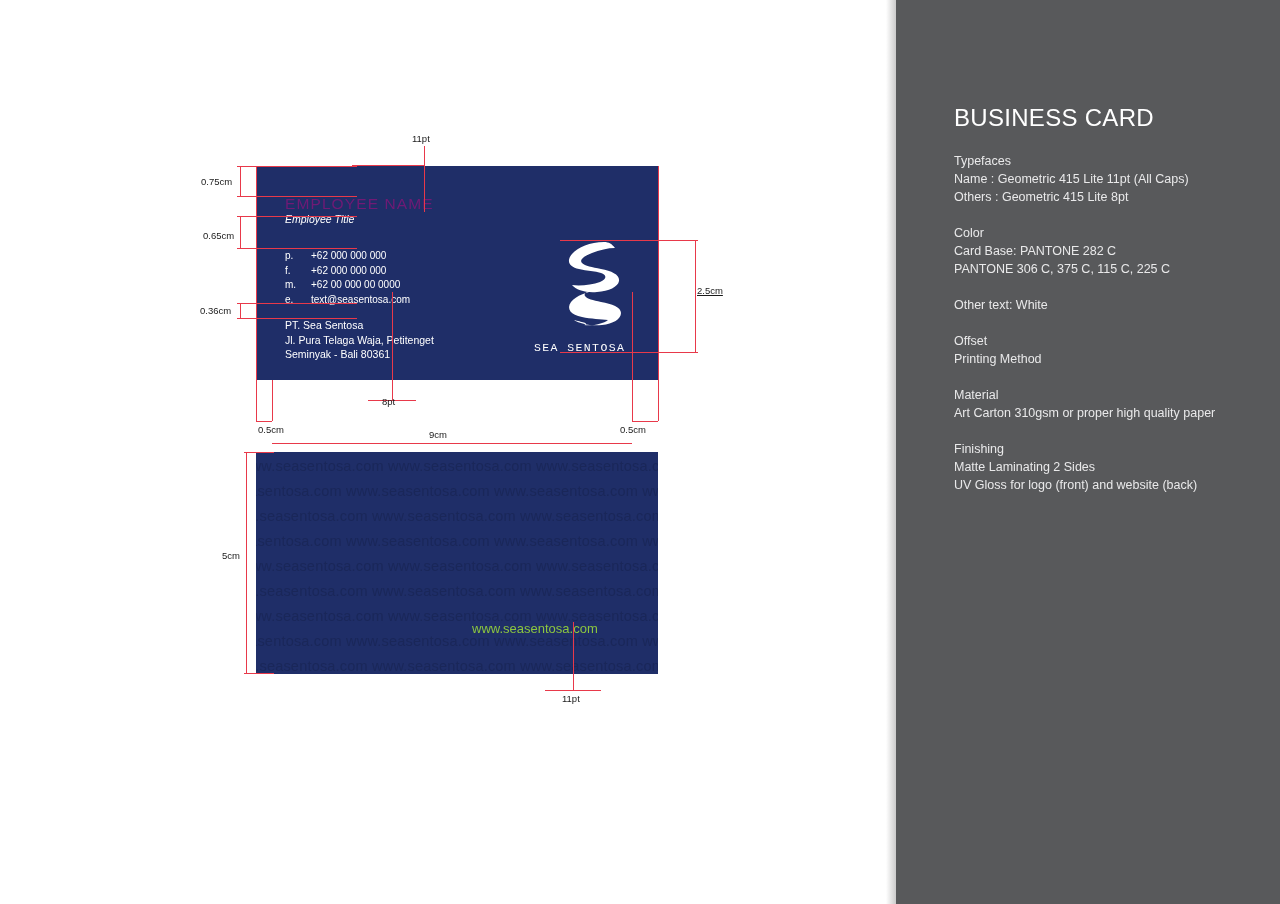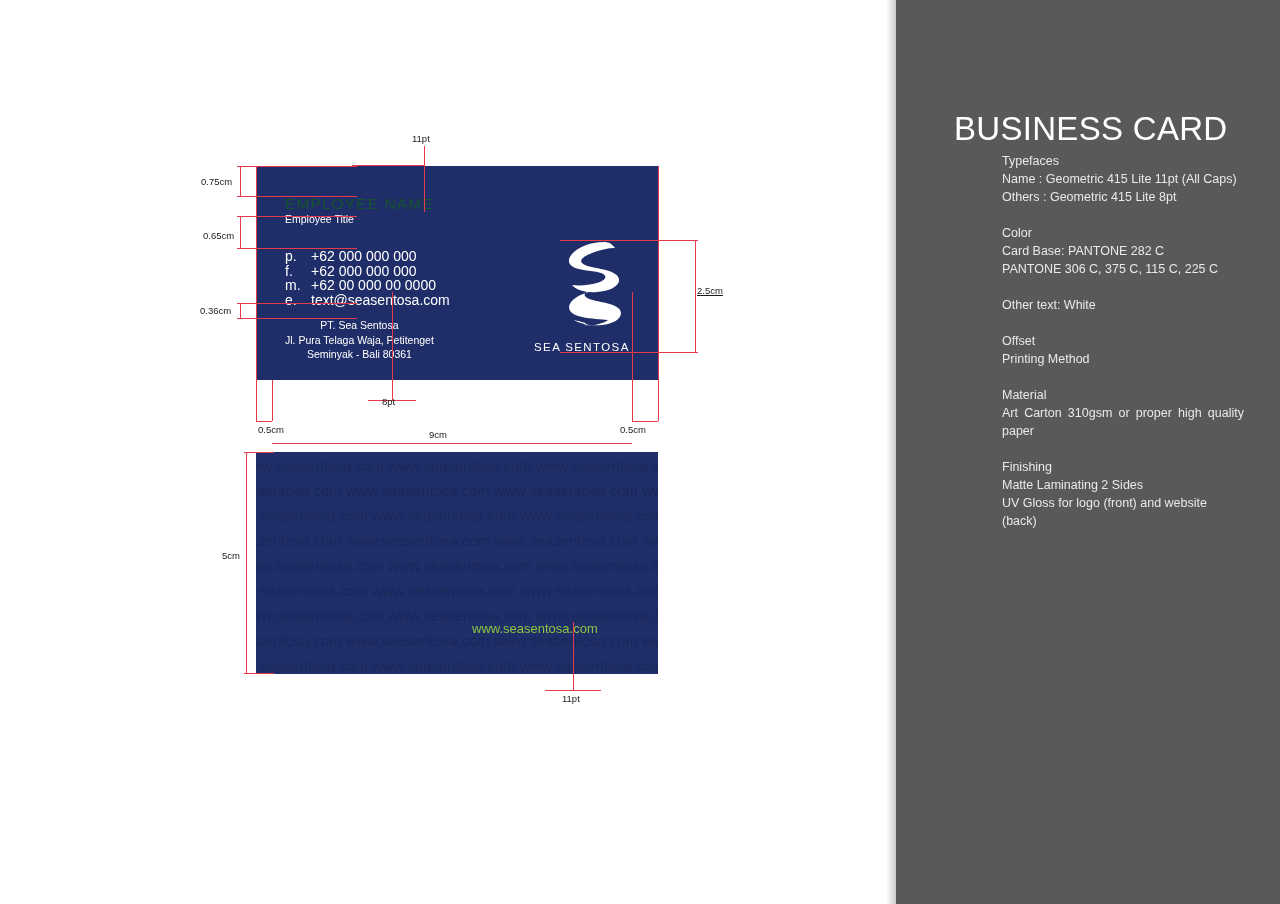--- a/index.html
+++ b/index.html
@@ -30,104 +30,105 @@
     left: 886px;
     top: 0;
     width: 10px;
     height: 904px;
     background: linear-gradient(to right, rgba(255,255,255,1), rgba(160,160,160,0.55));
   }
   .spec-title {
     position: absolute;
     left: 954px;
     top: 88px;
-    font-size: 33px;
+    font-size: 24px;
     letter-spacing: 0.3px;
     color: #ffffff;
     font-weight: normal;
     white-space: nowrap;
   }
   .spec-body {
     position: absolute;
     left: 954px;
     top: 152px;
     width: 290px;
     color: #e9e9ea;
     font-size: 12.5px;
     line-height: 18px;
   }
   .spec-group { margin-bottom: 18px; }
-  .spec-group div { white-space: pre-wrap; margin-left: 48px; }
+  .spec-group div { white-space: pre-wrap; }
   .spec-justify { text-align: justify; }
 
   
   .card-front {
     position: absolute;
     left: 256px;
     top: 166px;
     width: 402px;
     height: 214px;
     background: #1f2e68;
   }
   .emp-name {
     position: absolute;
     left: 285px;
     top: 195px;
     font-size: 15.5px;
     letter-spacing: 1.1px;
-    color: #14532d;
+    color: #701a75;
     white-space: nowrap;
   }
   .emp-title {
     position: absolute;
     left: 285px;
     top: 213px;
     font-size: 10.5px;
     color: #ffffff;
     white-space: nowrap;
+    font-style: italic;
   }
   .contact-block {
     position: absolute;
     left: 285px;
     top: 249px;
-    font-size: 14px;
+    font-size: 10px;
     line-height: 14.5px;
     color: #ffffff;
     white-space: nowrap;
   }
   .contact-row { display: block; }
   .contact-row .lbl {
     display: inline-block;
     width: 26px;
   }
   .address-block {
     position: absolute;
     left: 285px;
     top: 318px;
     font-size: 10.5px;
     line-height: 14.5px;
     color: #ffffff;
     white-space: nowrap;
-    text-align: center;
   }
   .logo-mark {
     position: absolute;
     left: 560px;
     top: 240px;
     width: 62px;
     height: 86px;
   }
   .logo-name {
     position: absolute;
     left: 534px;
     top: 341px;
     font-size: 11.5px;
     letter-spacing: 1.4px;
     color: #ffffff;
     white-space: nowrap;
+    font-family: Liberation Mono, monospace;
   }
 
   
   .card-back {
     position: absolute;
     left: 256px;
     top: 452px;
     width: 402px;
     height: 222px;
     background: #1f2e68;

